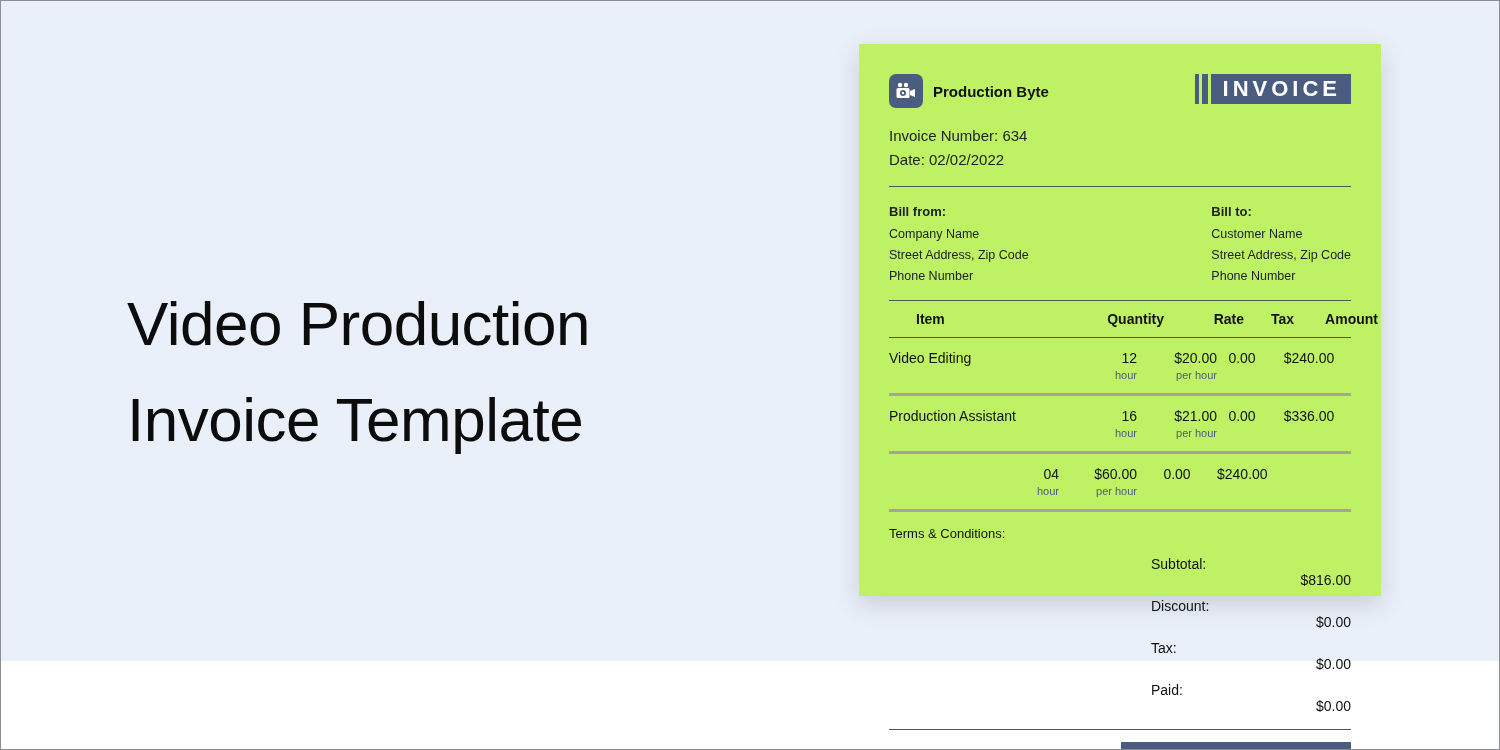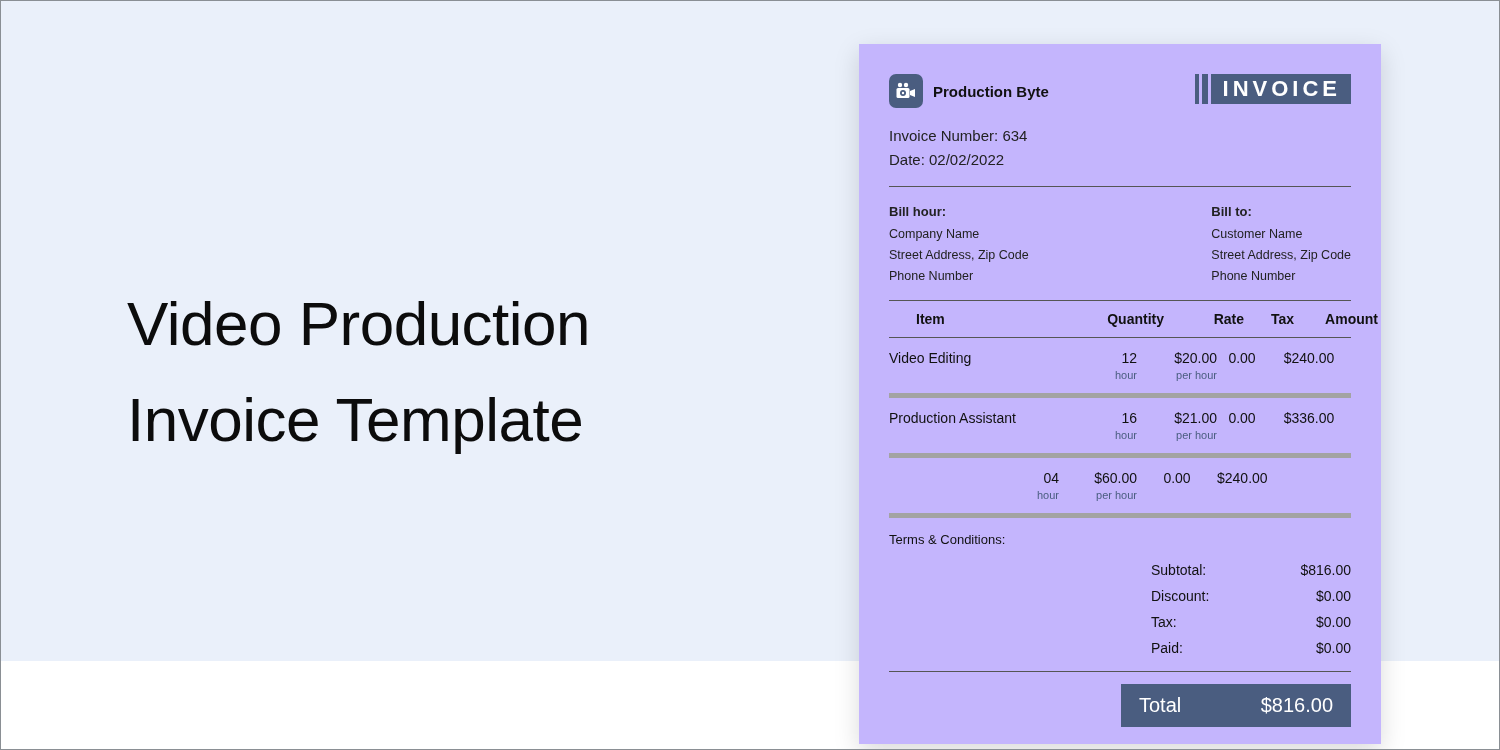--- a/index.html
+++ b/index.html
@@ -10,22 +10,22 @@
   }
   .bg-top {
     position: absolute; left: 0; top: 0; right: 0; height: 660px; background: #eaf0fa;
   }
   .headline {
     position: absolute; left: 126px; top: 275px; width: 650px;
     font-weight: 400; font-size: 62px; line-height: 1.55; color: #0c0c0c;
     letter-spacing: -0.5px;
   }
   .invoice-card {
-    position: absolute; left: 858px; top: 43px; width: 522px; height: 700px;
-    background: #c4b5fd; box-shadow: 0 8px 24px rgba(0,0,0,0.15);
+    position: absolute; left: 858px; top: 43px; width: 522px; height: 552px;
+    background: #bef264; box-shadow: 0 8px 24px rgba(0,0,0,0.15);
     padding: 30px 30px 0 30px;
   }
   .inv-header { display: flex; justify-content: space-between; align-items: flex-start; }
   .brand { display: flex; align-items: center; gap: 10px; }
   .brand-logo {
     width: 34px; height: 34px; background: #4a5d80; border-radius: 7px;
     display: flex; align-items: center; justify-content: center;
   }
   .brand-name { font-weight: 700; font-size: 15px; color: #111; }
   .invoice-badge {
@@ -42,33 +42,33 @@
   .bill-row { display: flex; justify-content: space-between; padding: 14px 0 14px 0; }
   .bill-col { font-size: 12.5px; color: #222; line-height: 1.65; }
   .bill-col .h { font-weight: 700; font-size: 13px; margin-bottom: 2px; }
   .thead, .trow {
     display: grid;
     grid-template-columns: 170px 78px 80px 50px 84px;
     align-items: start;
   }
   .thead { font-weight: 700; font-size: 14px; color: #111; padding: 10px 0; margin-left: 27px; }
   .thead .c-qty, .thead .c-rate, .thead .c-tax, .thead .c-amt { text-align: right; }
-  .trow { font-size: 14px; color: #111; padding: 12px 0; border-bottom: 5px solid #a3a3a3; }
+  .trow { font-size: 14px; color: #111; padding: 12px 0; border-bottom: 3px solid #a3a3a3; }
   .trow:last-of-type { border-bottom: 1px solid #a0a0a0; }
   .c-item { }
   .c-qty { text-align: right; }
   .c-rate { text-align: right; }
   .c-tax { text-align: center; }
   .c-amt { text-align: center; }
   .sub { font-size: 11px; color: #4a5d80; margin-top: 3px; }
   .terms { font-size: 13px; color: #111; padding: 14px 0 10px 0; }
   .totals {
     margin-left: auto; width: 200px; font-size: 14px; color: #111;
   }
-  .totals .line { display: flex; justify-content: space-between; padding: 5px 0; }
+  .totals .line { display: flex; justify-content: flex-end; padding: 5px 0; flex-direction: column; }
   .totals .line .k { }
   .totals .line .v { text-align: right; }
   .hr2 { border: none; border-top: 1px solid #555; margin: 10px 0 0 0; }
   .grand {
     margin-top: 12px; margin-left: auto; width: 230px; background: #4a5d80; color: #fff;
     display: flex; justify-content: space-between; align-items: center;
     padding: 10px 18px; font-size: 20px; font-weight: 400;
   }
 </style>
 </head>
@@ -106,21 +106,21 @@
 
     <div class="meta">
       <div>Invoice Number: 634</div>
       <div>Date: 02/02/2022</div>
     </div>
 
     <hr class="hr">
 
     <div class="bill-row">
       <div class="bill-col">
-        <div class="h">Bill hour:</div>
+        <div class="h">Bill from:</div>
         <div>Company Name</div>
         <div>Street Address, Zip Code</div>
         <div>Phone Number</div>
       </div>
       <div class="bill-col">
         <div class="h">Bill to:</div>
         <div>Customer Name</div>
         <div>Street Address, Zip Code</div>
         <div>Phone Number</div>
       </div>

